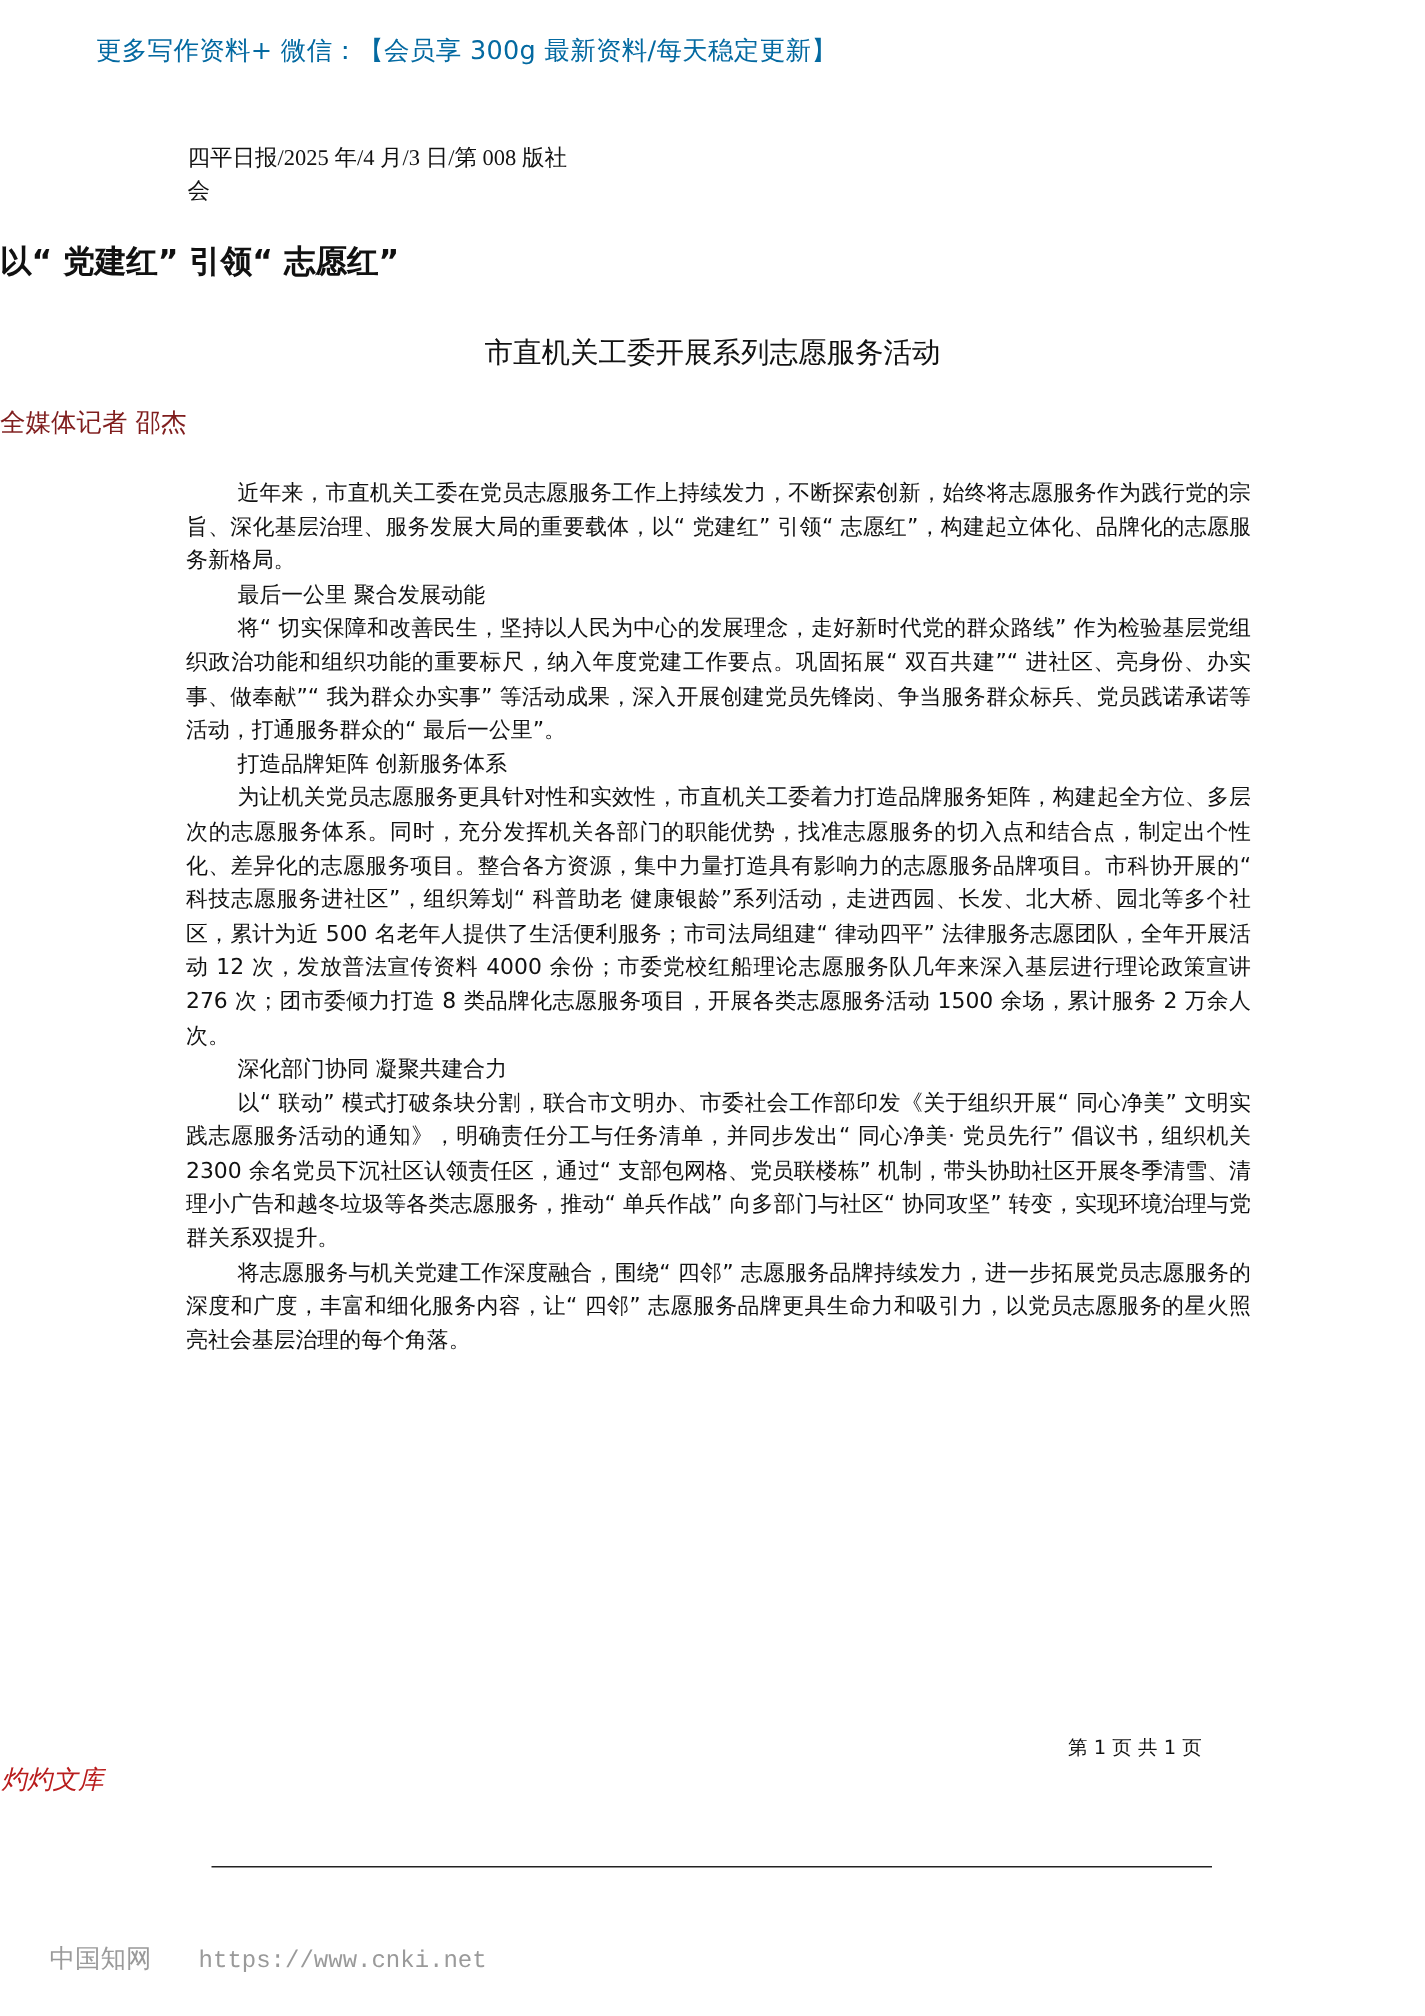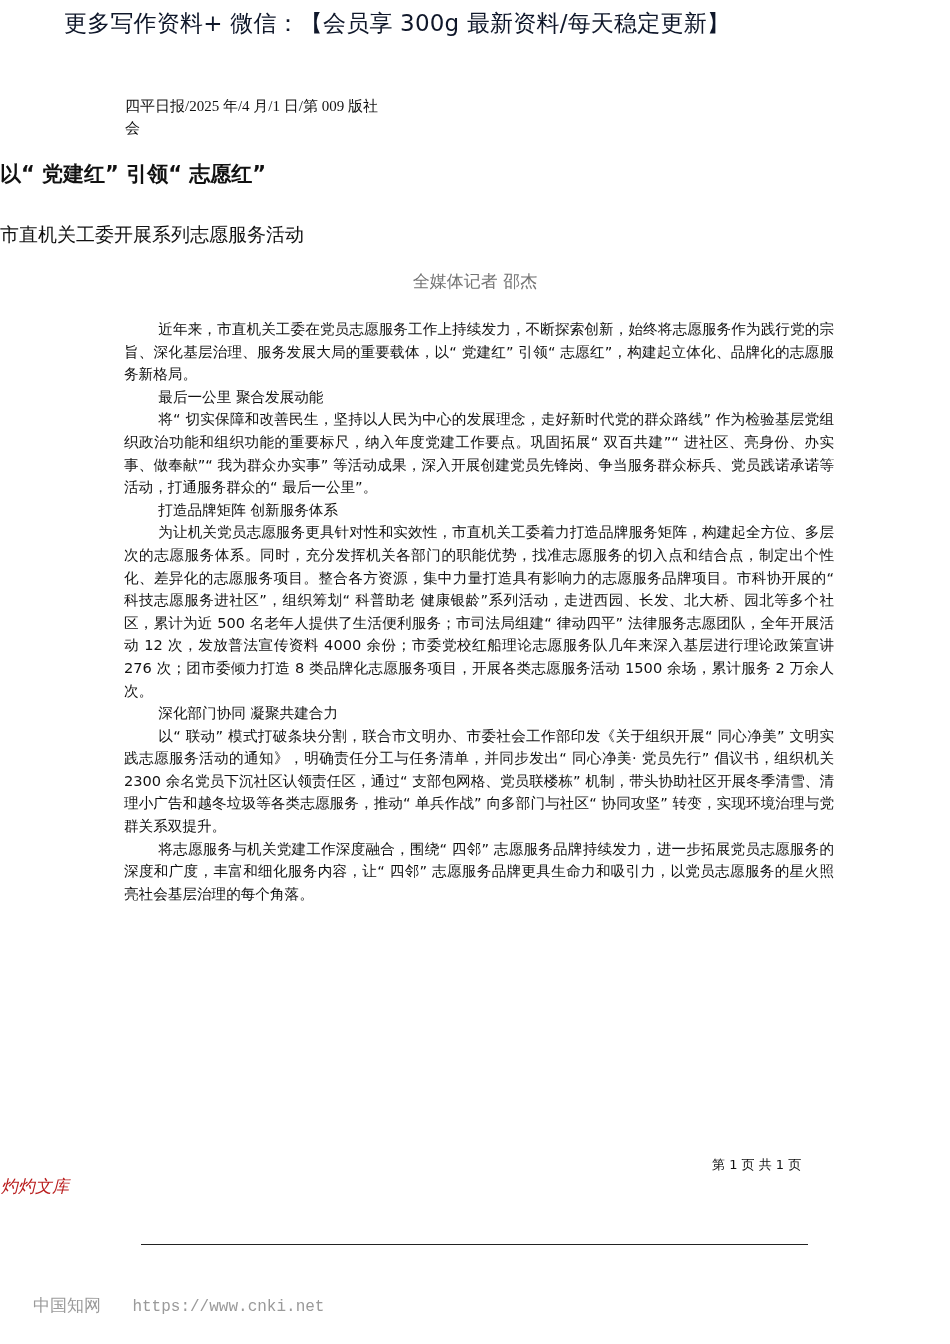--- a/index.html
+++ b/index.html
@@ -2,40 +2,40 @@
 <html><head>
   <meta charset="utf-8">
   <style>
     html, body { margin: 0; padding: 0; background: #ffffff; }
     body {
       width: 950px; height: 1344px; position: relative; overflow: hidden;
       font-family: "DejaVu Sans", "Liberation Sans", sans-serif;
       color: #111111;
     }
     .promo {
-      position: absolute; left: 64px; top: 8px;
-      font-size: 23px; color: #0f172a; letter-spacing: 0.2px;
+      position: absolute; left: 64px; top: 22px;
+      font-size: 17px; color: #0369a1; letter-spacing: 0.2px;
       white-space: nowrap;
     }
     .source {
       position: absolute; left: 125px; top: 95px; width: 260px;
       font-family: "Liberation Serif", "DejaVu Serif", serif;
       font-size: 15px; line-height: 22px; color: #111;
     }
     .title {
       position: absolute; left: 0; width: 950px; top: 160px;
       font-size: 21px; font-weight: bold; color: #111;
     }
     .subtitle {
       position: absolute; left: 0; width: 950px; top: 222px;
-      text-align: left; font-size: 19px; color: #111;
+      text-align: center; font-size: 19px; color: #111;
     }
     .byline {
       position: absolute; left: 0; width: 950px; top: 270px;
-      text-align: center; font-size: 17px; color: #737373;
+      text-align: left; font-size: 17px; color: #7f1d1d;
     }
     .article {
       position: absolute; left: 124px; top: 318px; width: 710px;
       font-size: 14.6px; line-height: 22.6px; color: #111;
       text-align: justify;
     }
     .article p { margin: 0; text-indent: 2.35em; }
     .article p.gap { margin-top: 22.6px; }
     .pager {
       position: absolute; left: 712px; top: 1156px;
@@ -54,21 +54,21 @@
       font-size: 17px; color: #9a9a9a; white-space: nowrap;
     }
     .cnki .cnki-name { font-family: "DejaVu Serif", "Liberation Serif", serif; margin-right: 26px; }
     .cnki .cnki-url { font-family: "Liberation Mono", "DejaVu Sans Mono", monospace; font-size: 16px; text-align: center; }
   </style>
 </head>
 <body>
 
 <div class="promo">更多写作资料+ 微信：【会员享 300g 最新资料/每天稳定更新】</div>
 
-<div class="source">四平日报/2025 年/4 月/1 日/第 009 版社会</div>
+<div class="source">四平日报/2025 年/4 月/3 日/第 008 版社会</div>
 
 <h1 class="title" style="margin:0">以“ 党建红” 引领“ 志愿红”</h1>
 <h2 class="subtitle" style="margin:0;font-weight:normal">市直机关工委开展系列志愿服务活动</h2>
 <div class="byline">全媒体记者  邵杰</div>
 
 <div class="article">
   <p>近年来，市直机关工委在党员志愿服务工作上持续发力，不断探索创新，始终将志愿服务作为践行党的宗旨、深化基层治理、服务发展大局的重要载体，以“ 党建红” 引领“ 志愿红”，构建起立体化、品牌化的志愿服务新格局。</p>
   <p>最后一公里 聚合发展动能</p>
   <p>将“ 切实保障和改善民生，坚持以人民为中心的发展理念，走好新时代党的群众路线” 作为检验基层党组织政治功能和组织功能的重要标尺，纳入年度党建工作要点。巩固拓展“ 双百共建”“ 进社区、亮身份、办实事、做奉献”“ 我为群众办实事” 等活动成果，深入开展创建党员先锋岗、争当服务群众标兵、党员践诺承诺等活动，打通服务群众的“ 最后一公里”。</p>
   <p>打造品牌矩阵 创新服务体系</p>

